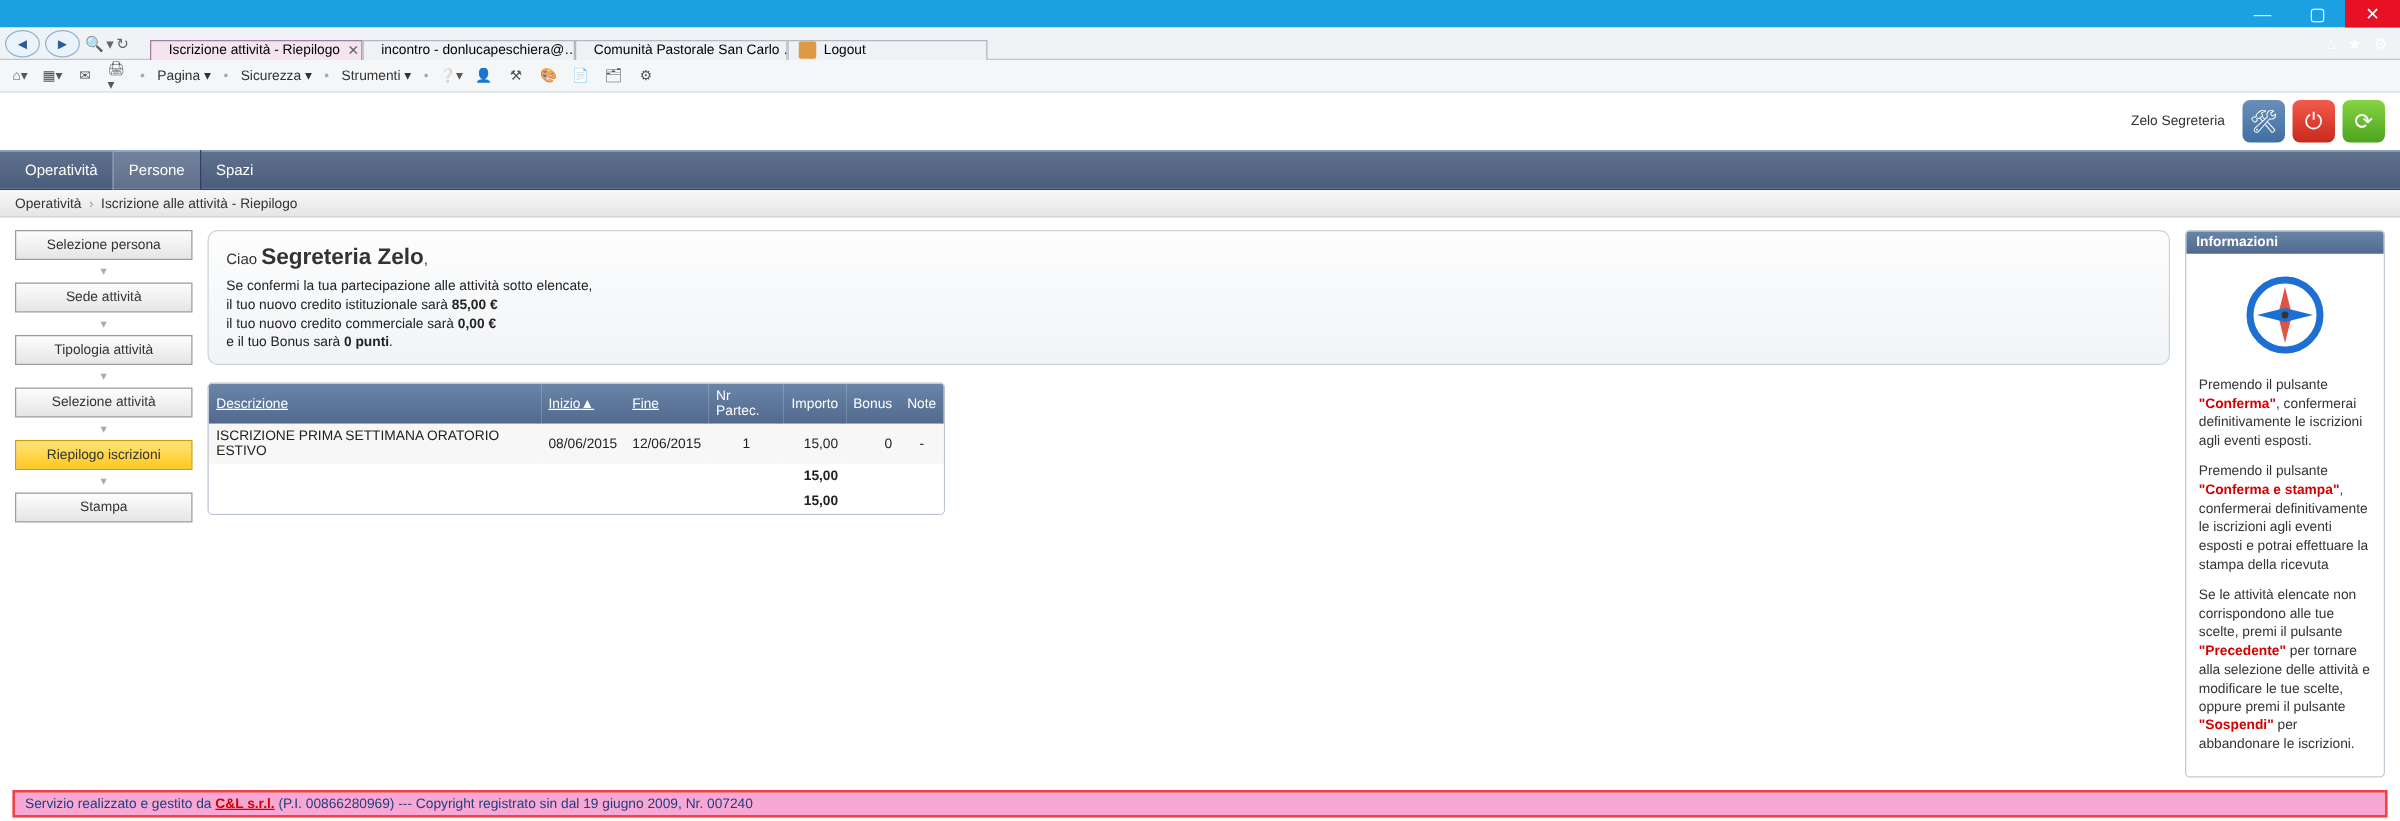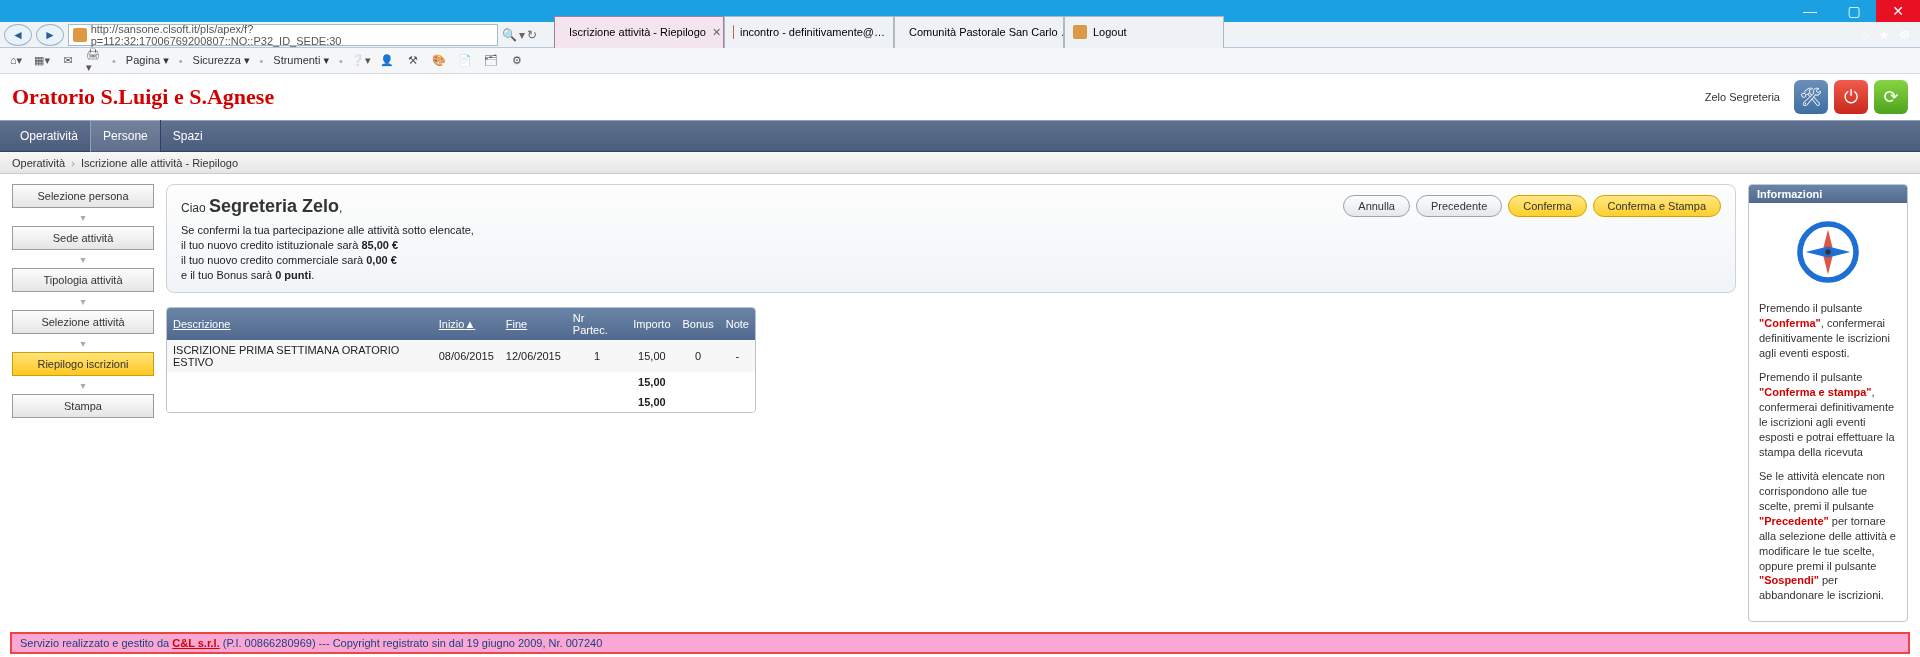--- a/index.html
+++ b/index.html
@@ -10,21 +10,21 @@
 .titlebar .btn{width:44px;height:22px;display:flex;align-items:center;justify-content:center;color:#fff;font-size:14px}
 .titlebar .close{background:#e81123}
 
 
 .ie-row{height:26px;background:#f0f3f6;border-bottom:1px solid #b9c8d8;display:flex;align-items:center;padding:0 4px;gap:4px}
 .nav-btn{width:28px;height:22px;border-radius:50%;background:#eaf2fa;border:1px solid #99b3cc;display:flex;align-items:center;justify-content:center;color:#2b5e95}
 .addr{flex:0 0 430px;height:22px;border:1px solid #a5b8cc;background:#fff;display:flex;align-items:center;padding:0 4px;gap:4px;font-size:11px;color:#555}
 .addr .fav{width:14px;height:14px;background:#d94;border-radius:2px}
 .search-ctl{flex:0 0 40px;display:flex;align-items:center;gap:2px;color:#666}
 .tabs{display:flex;height:26px;align-items:flex-end;margin-left:8px}
-.tab{height:32px;border:1px solid #b0b8c0;border-bottom:none;background:#eef2f6;padding:0 8px;display:flex;align-items:center;gap:6px;font-size:11px;min-width:160px;max-width:170px;overflow:hidden;white-space:nowrap}
+.tab{height:16px;border:1px solid #b0b8c0;border-bottom:none;background:#eef2f6;padding:0 8px;display:flex;align-items:center;gap:6px;font-size:11px;min-width:160px;max-width:170px;overflow:hidden;white-space:nowrap}
 .tab.active{background:#f4e4ee;border-color:#a080a0}
 .tab .fav{width:14px;height:14px;border-radius:2px}
 .tab .close-x{margin-left:auto;color:#666}
 .ie-right{margin-left:auto;display:flex;gap:10px;color:#fff;padding-right:6px}
 
 
 .ie-menu{height:26px;background:#f4f6f8;border-bottom:1px solid #d7dde3;display:flex;align-items:center;gap:10px;padding:0 8px;font-size:11px;color:#333}
 .ie-menu .sep{color:#aaa}
 .ie-menu .ico{width:16px;height:16px;display:inline-flex;align-items:center;justify-content:center;color:#555}
 
@@ -65,21 +65,21 @@
 .panel p{font-size:11px;color:#222;margin-top:6px;line-height:1.35}
 
 .tbl-wrap{width:590px}
 .tbl-title{font-size:17px;font-weight:bold;margin:2px 0 4px 4px}
 .tbl{border:1px solid #b9c4cf;border-radius:4px;overflow:hidden}
 .tbl table{width:100%;border-collapse:collapse;font-size:11px}
 .tbl thead th{background:linear-gradient(#6a85a8,#51698c);color:#fff;padding:4px 6px;text-align:left;font-weight:normal}
 .tbl thead th.link{text-decoration:underline;cursor:pointer}
 .tbl tbody td{padding:4px 6px;text-align:center;color:#222;background:#f7f7f7}
 .tbl tbody td.left{text-align:left}
-.tbl tbody td.right{}
+.tbl tbody td.right{text-align:right}
 .tbl tbody tr.sum td{font-weight:bold;background:#fff}
 .pager{text-align:right;font-size:11px;color:#333;padding:4px 2px}
 
 .info{width:160px;border:1px solid #c0c9d2;border-radius:4px;overflow:hidden;font-size:11px;color:#333}
 .info .hd{background:linear-gradient(#6a85a8,#51698c);color:#fff;padding:3px 8px;font-weight:bold}
 .info .bd{padding:8px 10px;line-height:1.35}
 .info .icon{display:flex;justify-content:center;margin:6px 0 14px}
 .info .icon svg{width:70px;height:70px}
 .info em{color:#d20000;font-weight:bold;font-style:normal}
 .info p{margin-bottom:10px}
@@ -92,38 +92,34 @@
 
 <div class="titlebar">
   <div class="btn">—</div>
   <div class="btn">▢</div>
   <div class="btn close">✕</div>
 </div>
 
 <div class="ie-row">
   <div class="nav-btn">◄</div>
   <div class="nav-btn">►</div>
-  <div class="addr">
-    <span class="fav"></span>
-    <span>http://sansone.clsoft.it/pls/apex/f?p=112:32:17006769200807::NO::P32_ID_SEDE:30</span>
-  </div>
   <div class="search-ctl">
     <span>🔍</span>
       <span>▾</span>
       <span>↻</span>
   </div>
   <div class="tabs">
     <div class="tab active">
       <span class="fav" style="background:#d94"></span>
       <span>Iscrizione attività - Riepilogo</span>
       <span class="close-x">✕</span>
     </div>
     <div class="tab">
       <span class="fav" style="background:#d54"></span>
-      <span>incontro - definitivamente@…</span>
+      <span>incontro - donlucapeschiera@…</span>
     </div>
     <div class="tab">
       <span class="fav" style="background:#d54"></span>
       <span>Comunità Pastorale San Carlo …</span>
     </div>
     <div class="tab">
       <span class="fav" style="background:#d94"></span>
       <span>Logout</span>
     </div>
   </div>
@@ -149,21 +145,20 @@
   <span class="ico">❔▾</span>
   <span class="ico">👤</span>
   <span class="ico">⚒</span>
   <span class="ico">🎨</span>
   <span class="ico">📄</span>
   <span class="ico">🗂</span>
   <span class="ico">⚙</span>
 </div>
 
 <div class="header">
-  <h1>Oratorio S.Luigi e S.Agnese</h1>
   <span class="user">Zelo Segreteria</span>
   <div class="hdr-btns">
     <div class="hdr-btn blue">🛠</div>
     <div class="hdr-btn red">⏻</div>
     <div class="hdr-btn green">⟳</div>
   </div>
 </div>
 
 <div class="main-nav">
   <a>Operatività</a>
@@ -191,26 +186,20 @@
     <button class="step-btn active">Riepilogo iscrizioni</button>
     <div class="step-sep">▾</div>
     <button class="step-btn">Stampa</button>
   </div>
 
   <div class="main">
     <div class="panel">
       <div class="top-row">
         <div class="greet">
           <span>Ciao</span> <b>Segreteria Zelo</b>,
-        </div>
-        <div class="action-btns">
-          <button class="pill">Annulla</button>
-          <button class="pill">Precedente</button>
-          <button class="pill gold">Conferma</button>
-          <button class="pill gold">Conferma e Stampa</button>
         </div>
       </div>
       <p>
         <span>Se confermi la tua partecipazione alle attività sotto elencate,</span><br>
         <span>il tuo nuovo credito istituzionale sarà </span><b>85,00 €</b><br>
         <span>il tuo nuovo credito commerciale sarà </span><b>0,00 €</b><br>
         <span>e il tuo Bonus sarà </span><b>0 punti</b><span>.</span>
       </p>
     </div>
 

